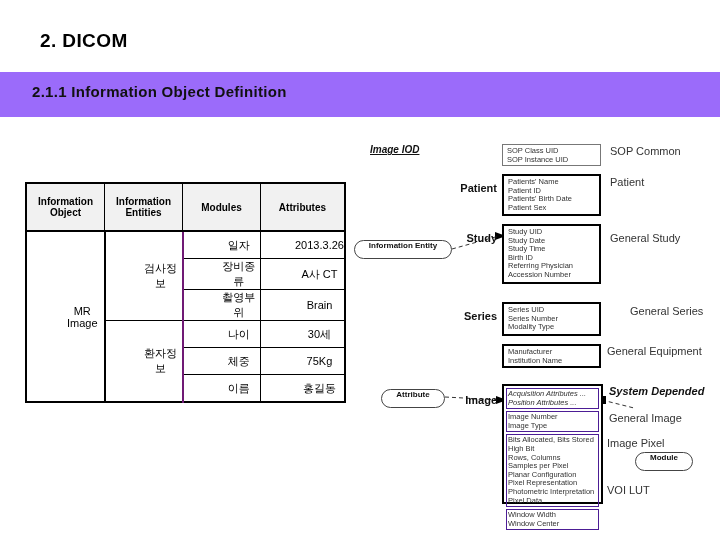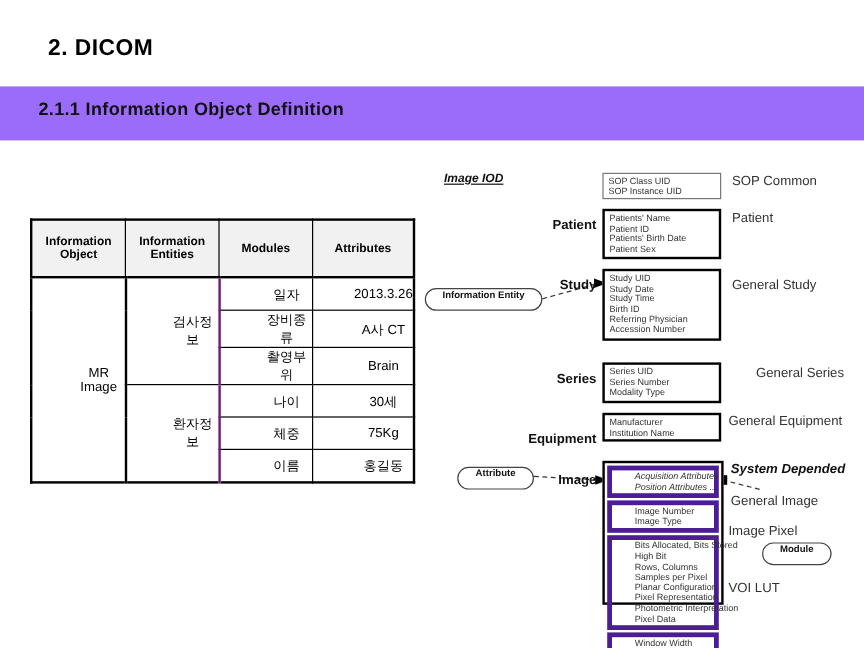--- a/index.html
+++ b/index.html
@@ -79,21 +79,21 @@
   .attr-box .line{
     font-size:7.5px;line-height:8.6px;
     color:#333;white-space:nowrap;
   }
   
   #image-outer{
     position:absolute;border:2px solid #000;background:#fff;
     box-sizing:border-box;
   }
   #image-outer .sub{
-    border:4px solid #4c1d95;margin:2px;padding:1px 19px;box-sizing:border-box;
+    border:1px solid #4c1d95;margin:2px;padding:1px 1px;box-sizing:border-box;
   }
   #image-outer .line{font-size:7.5px;line-height:8.6px;color:#333;white-space:nowrap;}
   #image-outer .line.it{font-style:italic;}
   
   .bubble{
     position:absolute;border:1.4px solid #444;border-radius:40px;
     background:#fff;font-size:8px;font-weight:bold;color:#111;
     display:flex;justify-content:center;
     white-space:nowrap;
   }
@@ -167,21 +167,20 @@
     <polygon points="144,264 155,268 144,272" fill="#000"></polygon>
     <line x1="250" y1="268" x2="282" y2="276" stroke="#333" stroke-width="1" stroke-dasharray="4,3"></line>
     <rect x="246" y="264" width="8" height="8" fill="#000"></rect>
   </svg>
 
   <div class="diag-title" style="left:18px;top:12px;">Image IOD</div>
 
   <div class="ie-label" style="left:20px;top:50px;width:125px;">Patient</div>
   <div class="ie-label" style="left:20px;top:100px;width:125px;">Study</div>
   <div class="ie-label" style="left:20px;top:178px;width:125px;">Series</div>
-  <div class="ie-label" style="left:10px;top:228px;width:135px;">Equipment</div>
   <div class="ie-label" style="left:20px;top:262px;width:125px;">Image</div>
 
   <div class="attr-box thin" style="left:150px;top:12px;width:99px;height:22px;">
     <div class="line">SOP Class UID</div>
     <div class="line">SOP Instance UID</div>
   </div>
 
   <div class="attr-box" style="left:150px;top:42px;width:99px;height:42px;">
     <div class="line">Patients' Name</div>
     <div class="line">Patient ID</div>

